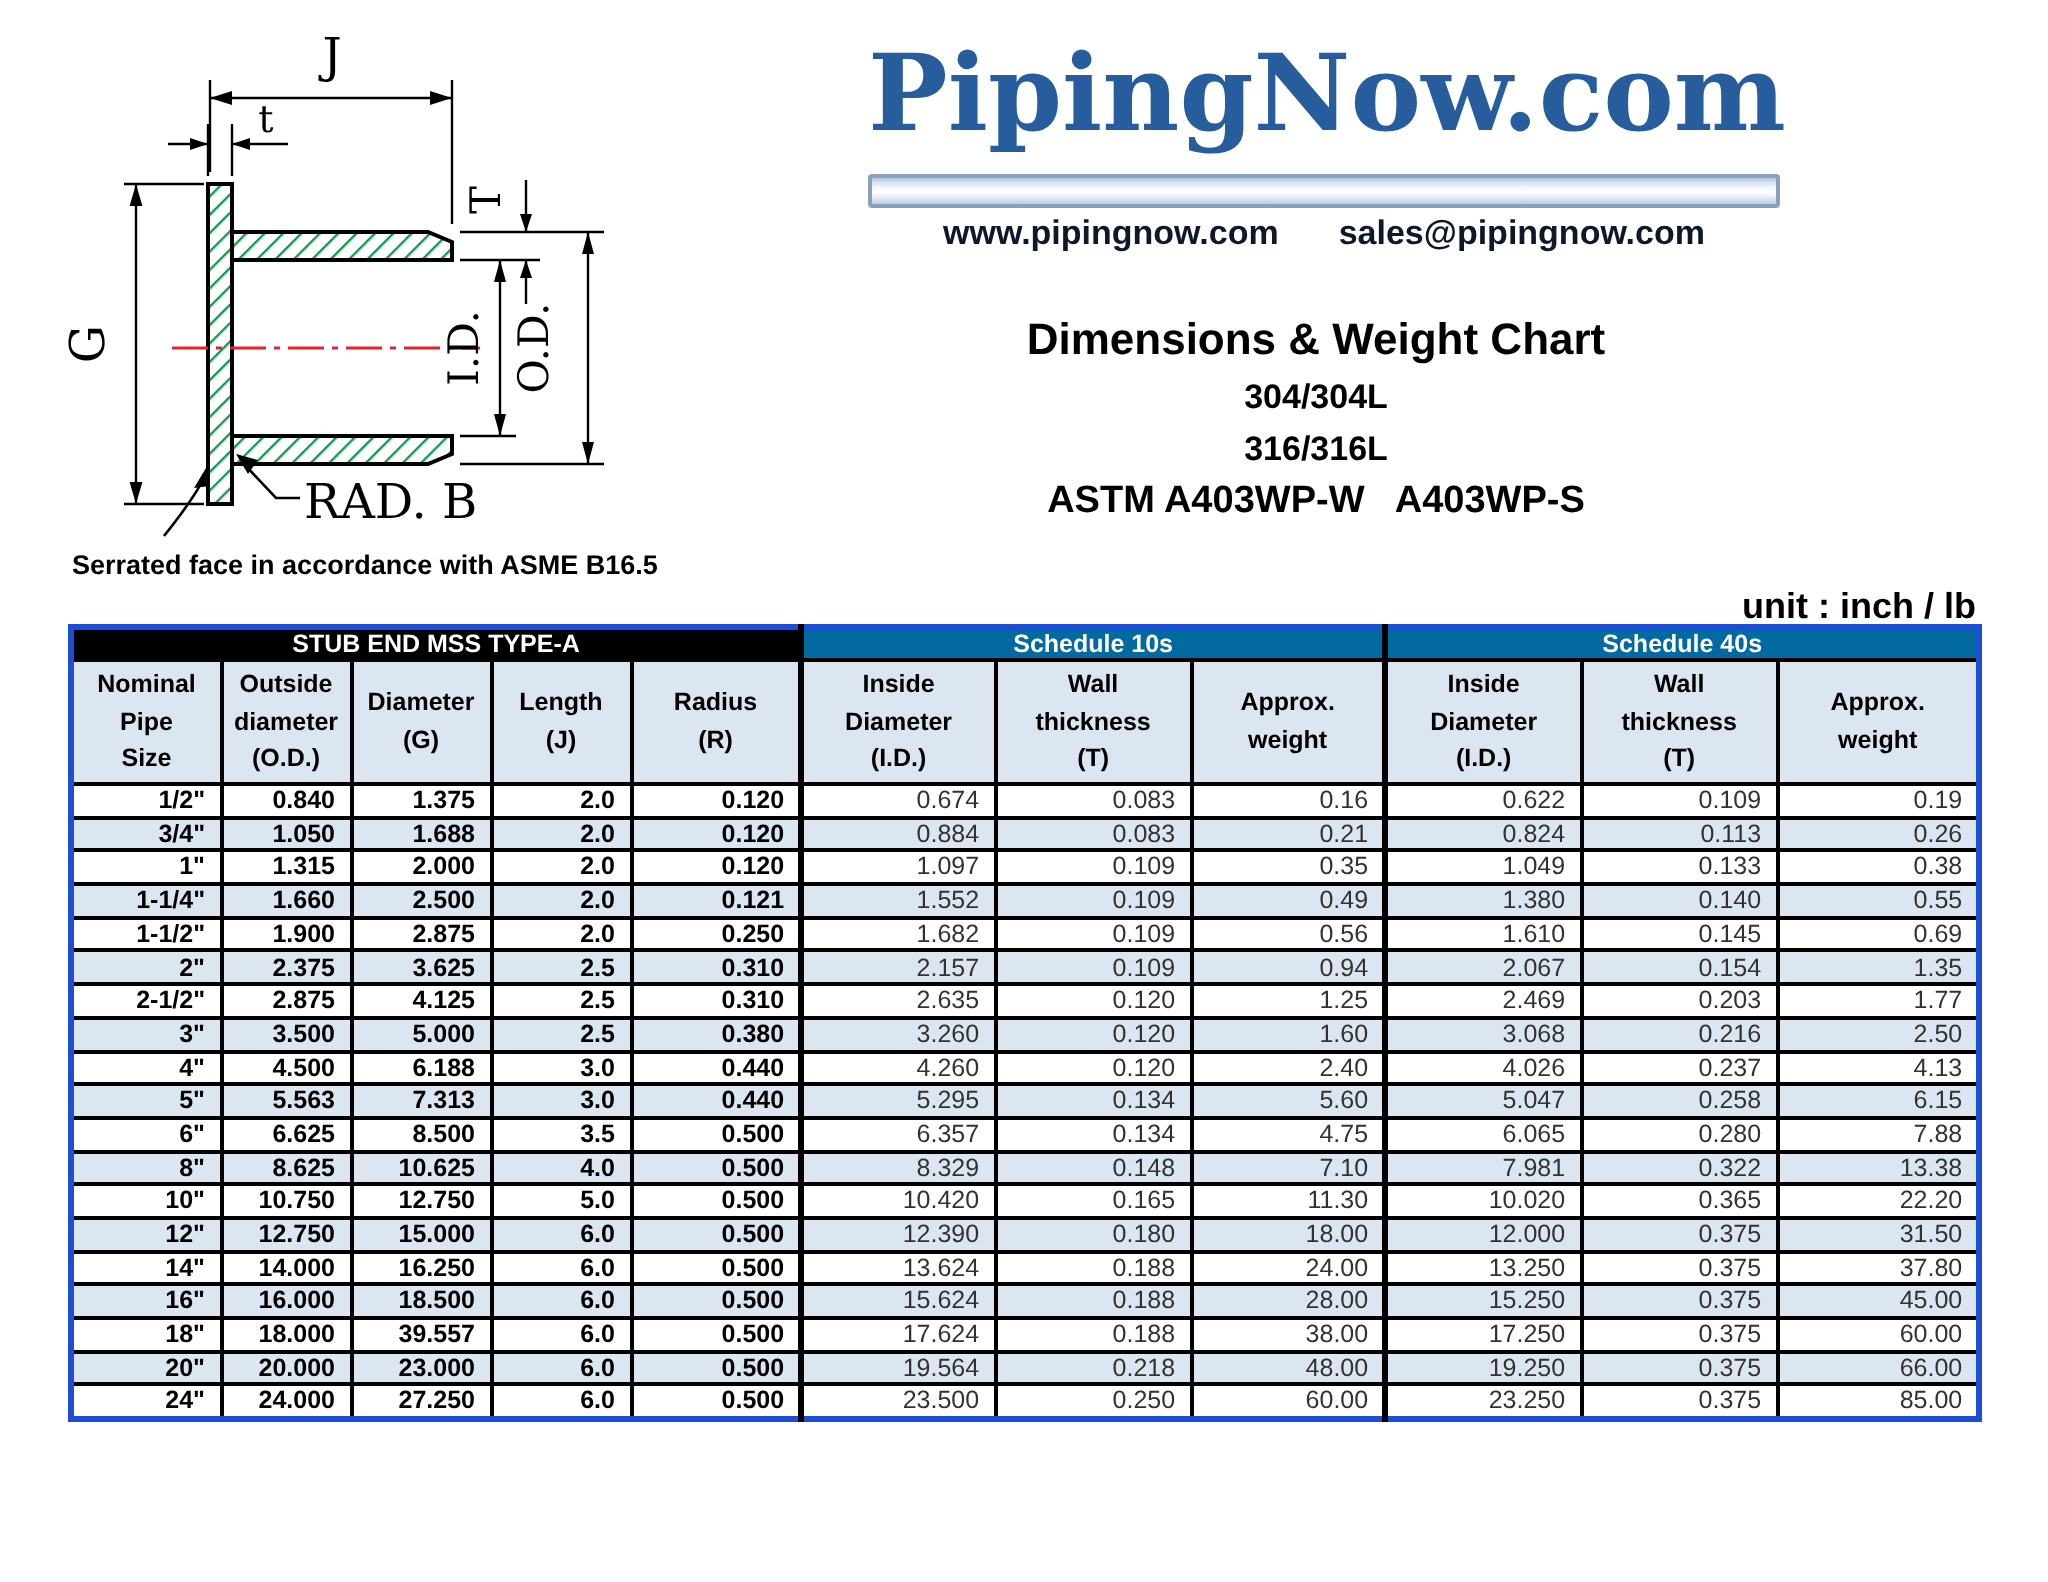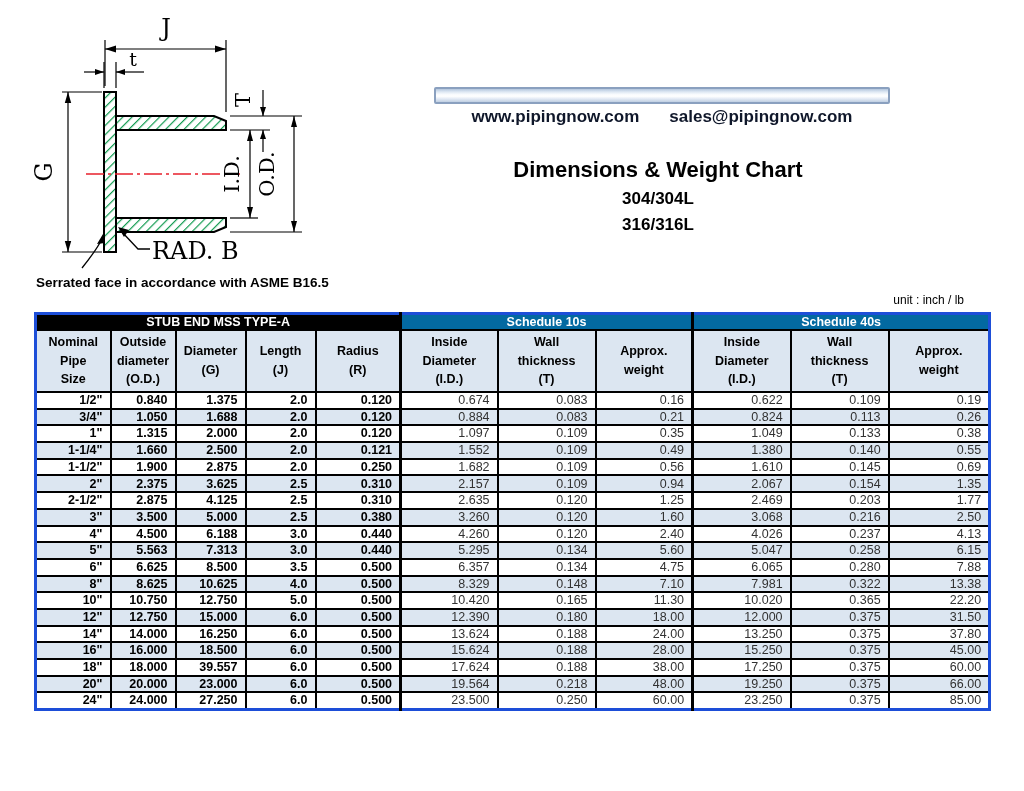--- a/index.html
+++ b/index.html
@@ -24,21 +24,21 @@
     font-weight:bold; font-size:17px;
   }
   .contact span { display:inline-block; }
   .contact .gap { width:30px; }
   .titles { position:absolute; left:370px; top:150px; width:576px; text-align:center; }
   .title-main { font-size:23px; font-weight:bold; line-height:1.2; }
   .title-sub  { font-size:22px; font-weight:bold; margin-top:7px;text-align:center; }
   .title-grade{ font-size:17px; font-weight:bold; margin-top:6px; }
   .title-astm { font-size:19px; font-weight:bold; margin-top:5px; white-space:pre; }
   .unit-note {
-    position:absolute; right:60px; top:293px; font-size:12px; font-weight:normal; white-space:pre;
+    position:absolute; right:36px; top:293px; font-size:18px; font-weight:bold; white-space:pre;
   }
   
   .diagram { position:absolute; left:0; top:0; width:340px; height:300px; }
   
   .table-wrap { position:absolute; left:34px; top:312px; }
   table { border-collapse:collapse; table-layout:fixed; width:954px; border:3px solid #1d4ed8; }
   th, td { border:2px solid #000; overflow:hidden; }
   th.grp { height:15px; padding:0; font-size:12.5px; font-weight:bold; color:#fff; text-align:center; }
   th.grp-black { background:#000000; }
   th.grp-blue  { background:#0369a1; }
@@ -119,29 +119,31 @@
       <path d="M150,249 H138 L122,232" fill="none" stroke="#000" stroke-width="1.3"></path>
       <polygon points="118,227 129,230 124,237" fill="#000"></polygon>
       <text x="152" y="259" font-family="DejaVu Serif, serif" font-size="24">RAD. B</text>
 
       <path d="M82,268 C90,258 97,249 102,239" fill="none" stroke="#000" stroke-width="1.3"></path>
       <polygon points="103,234 97,244 105,243" fill="#000"></polygon>
       <text x="36" y="287" font-family="Liberation Sans, sans-serif" font-weight="bold" font-size="13.5">Serrated face in accordance with ASME B16.5</text>
     </svg>
   </div>
 
+  <div class="logo" style="color:#275d9d">PipingNow.com</div>
   <div class="pipe-bar"></div>
   <div class="contact" style="color:#0f172a">
     <span>www.pipingnow.com</span><span class="gap"></span><span>sales@pipingnow.com</span>
   </div>
 
   <div class="titles">
     <div class="title-sub">Dimensions &amp; Weight Chart</div>
     <div class="title-grade">304/304L</div>
     <div class="title-grade">316/316L</div>
+    <div class="title-astm">ASTM A403WP-W   A403WP-S</div>
   </div>
 
   <div class="unit-note">unit : inch / lb</div>
 
   <div class="table-wrap">
     <table id="data-table">
       <colgroup>
         <col style="width:75px">
           <col style="width:65px">
           <col style="width:70px">

